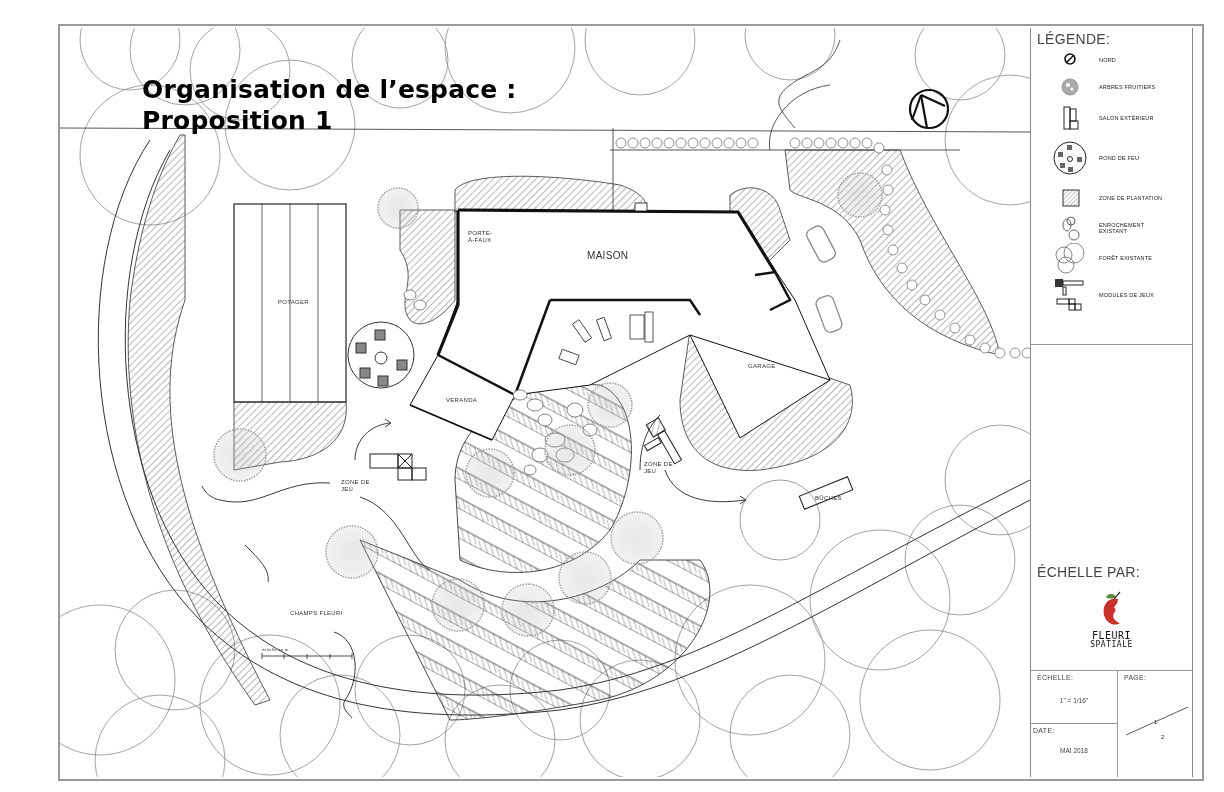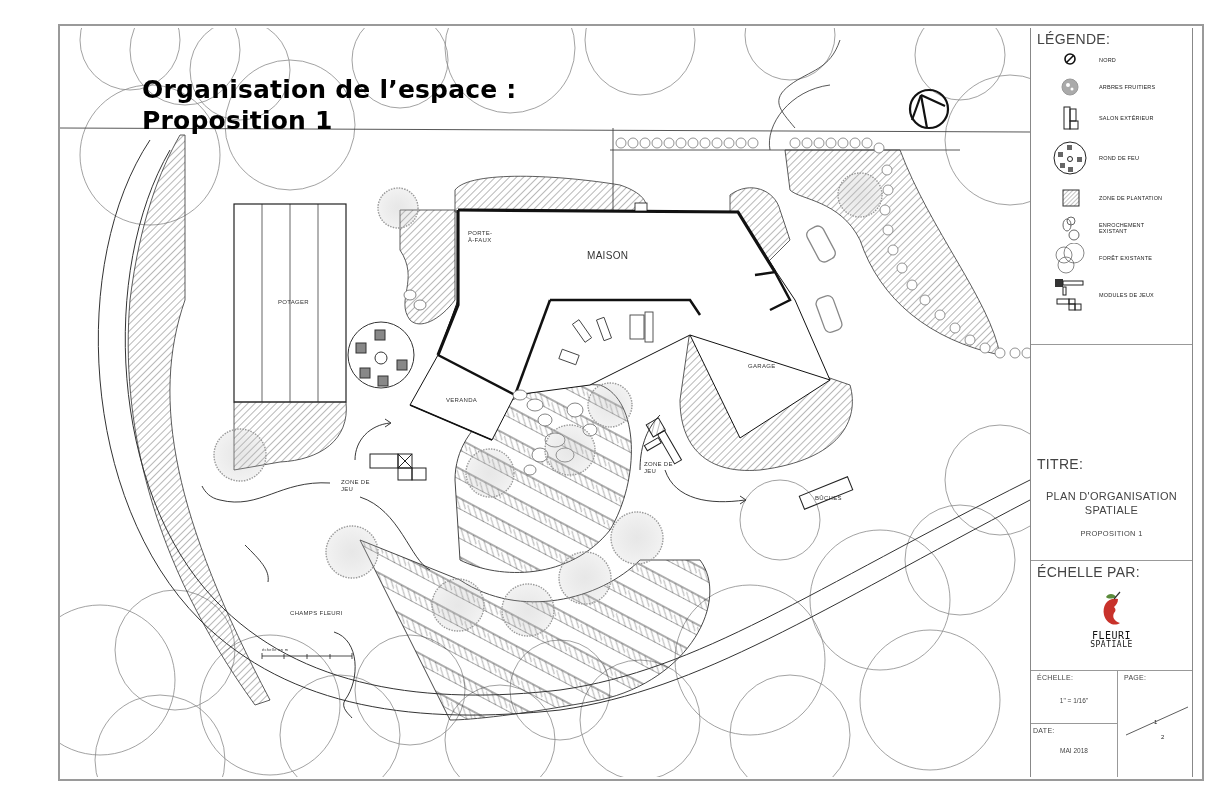--- a/index.html
+++ b/index.html
@@ -351,26 +351,20 @@
           <rect x="4" y="23" width="12" height="5" fill="none" stroke="#222"></rect>
           <rect x="16" y="23" width="6" height="5" fill="none" stroke="#222"></rect>
           <rect x="16" y="28" width="6" height="6" fill="none" stroke="#222"></rect>
           <rect x="22" y="28" width="6" height="6" fill="none" stroke="#222"></rect>
         </svg>
       <div class="leg-txt" style="top:16px;">MODULES DE JEUX</div>
     </div>
   </div>
 
 
-  <div class="cell" style="top:425px;height:108px;">
-    <div class="hd">TITRE:</div>
-    <div class="center" style="top:37px;font-size:11px;letter-spacing:0.3px;">PLAN D'ORGANISATION</div>
-    <div class="center" style="top:51px;font-size:11px;letter-spacing:0.3px;">SPATIALE</div>
-    <div class="center" style="top:76px;font-size:7.5px;letter-spacing:0.3px;">PROPOSITION 1</div>
-  </div>
 
   <div class="cell" style="top:533px;height:110px;">
     <div class="hd">ÉCHELLE PAR:</div>
     <svg style="position:absolute;left:67px;top:30px;" width="30" height="38" viewBox="0 0 30 38">
       <path d="M20 8 C10 6 4 14 6 24 C8 32 16 36 22 32 C16 30 14 26 16 22 C18 20 18 18 16 16 C18 14 20 12 20 8 Z" fill="#c8322b"></path>
       <path d="M8 6 C10 2 16 2 18 6 C14 8 10 8 8 6 Z" fill="#5a8a3a"></path>
       <line x1="16" y1="8" x2="22" y2="1" stroke="#333" stroke-width="1.2"></line>
     </svg>
     <div class="center logo-txt" style="top:70px;">FLEURI</div>
     <div class="center logo-txt" style="top:79px;font-size:8px;">SPATIALE</div>

